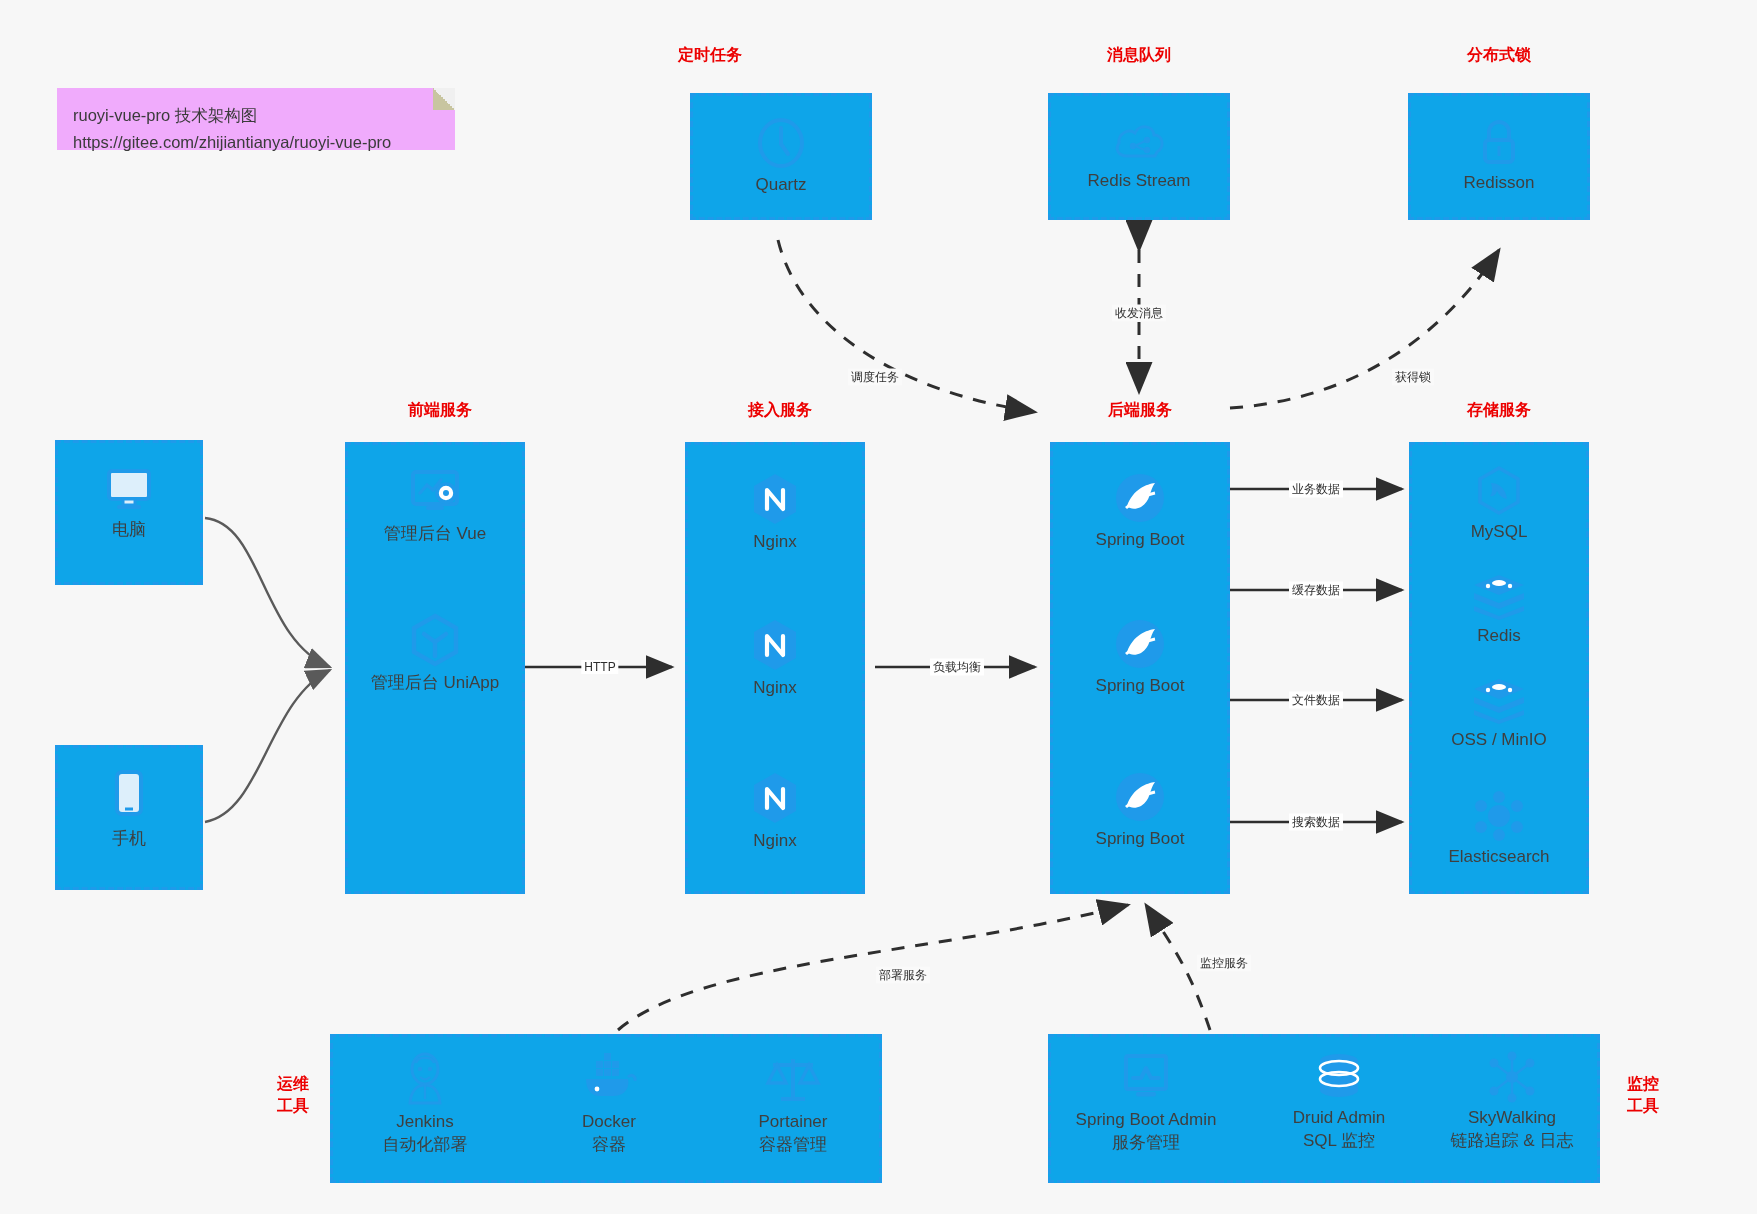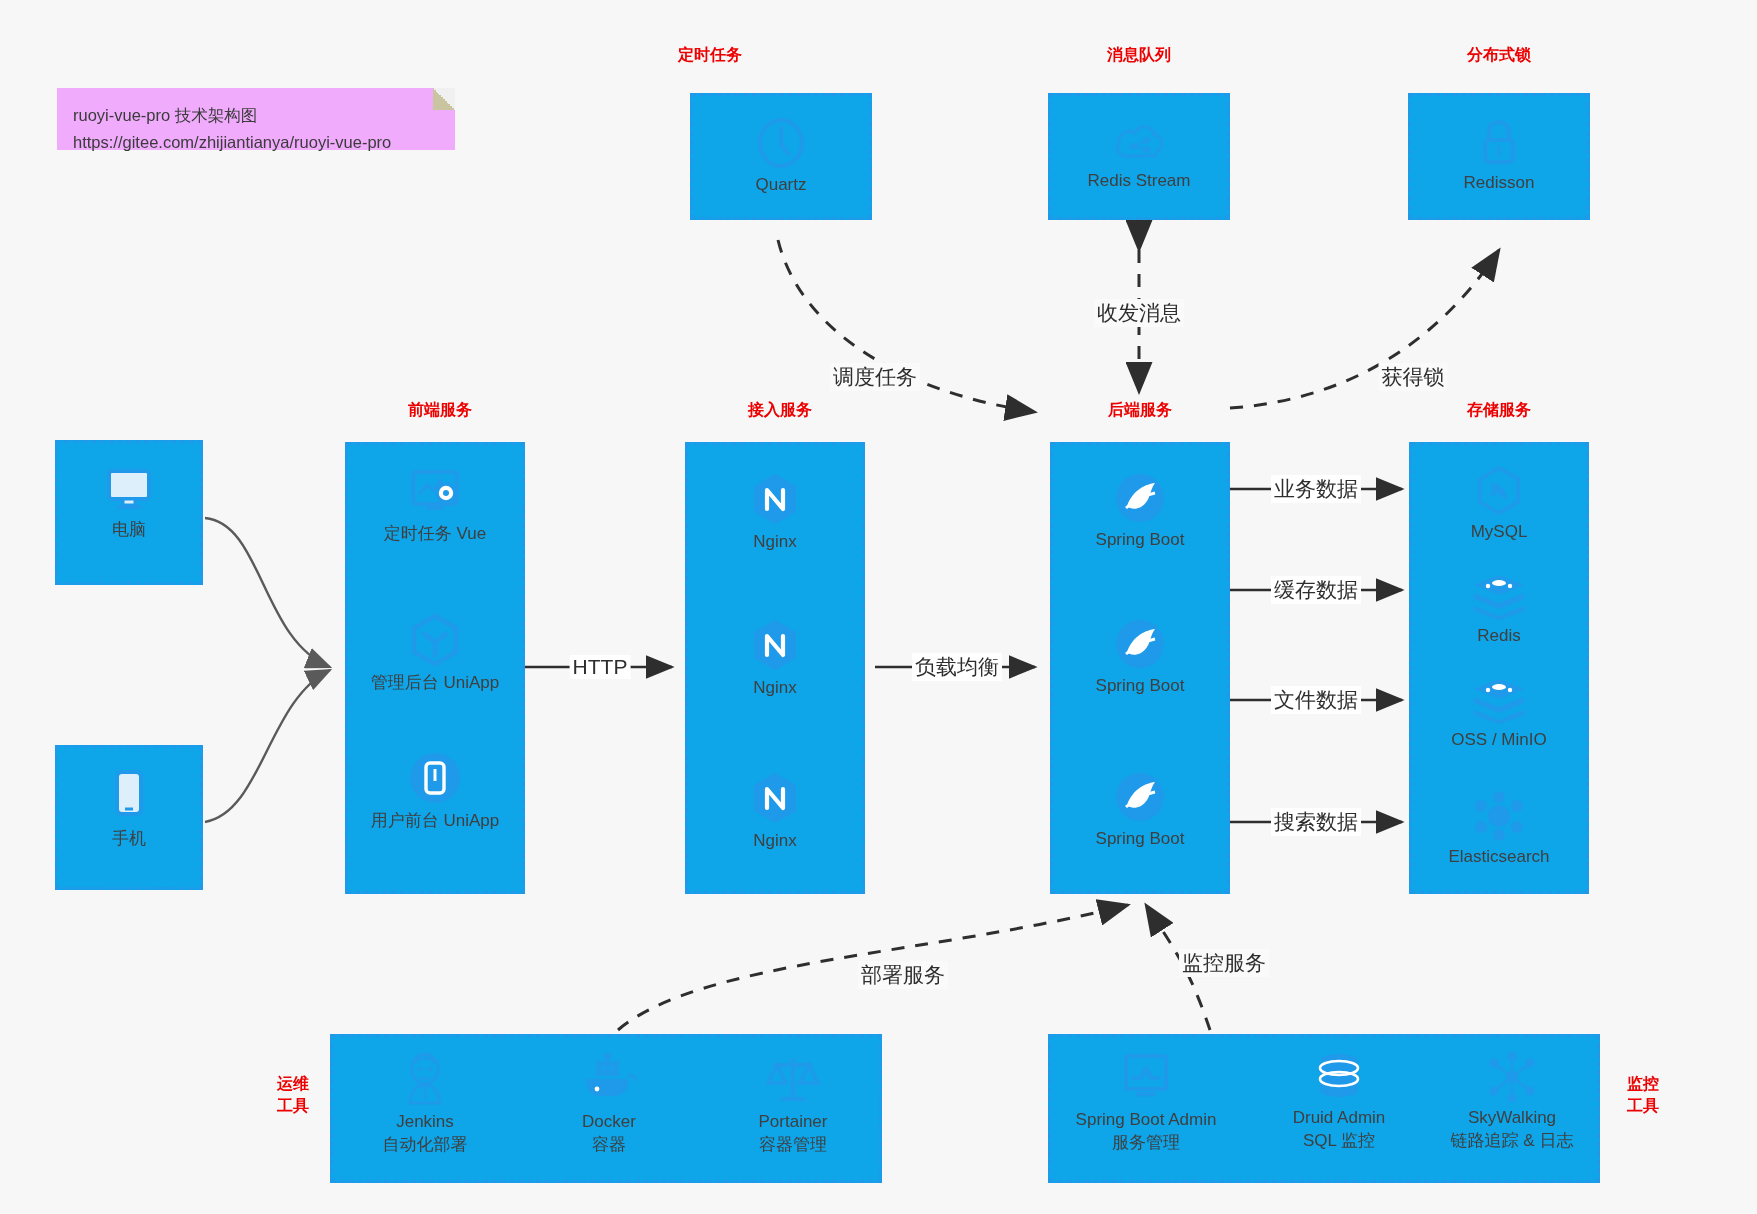--- a/index.html
+++ b/index.html
@@ -40,21 +40,21 @@
   
   .node{position:absolute;width:100%;text-align:center;}
   .node .cap{
     color:#3f3f3f;font-size:17px;line-height:1.35;margin-top:4px;white-space:nowrap;
   }
   .node .cap2{color:#3f3f3f;font-size:17px;line-height:1.35;white-space:nowrap;}
   .ico{display:block;margin:0 auto;}
 
   
   .elabel{
-    position:absolute;font-size:21px;color:#2e2e2e;background:#ffffff;
+    position:absolute;font-size:12px;color:#2e2e2e;background:#ffffff;
     padding:0 3px;white-space:nowrap;transform:translate(-50%,-50%);
   }
   .elabel.plain{background:#fafafa;}
 </style>
 </head>
 <body>
 
 <div id="stage">
 
   <div class="note">
@@ -169,36 +169,28 @@
   <div class="glabel" style="left:345px;top:400px;width:190px;">前端服务</div>
   <div class="gbox" style="left:345px;top:442px;width:180px;height:452px;">
     <div class="node" style="top:22px;">
       <svg class="ico" width="58" height="52" viewBox="0 0 58 52">
         <rect x="7" y="5" width="44" height="32" rx="3" fill="none" stroke="#1f9aea" stroke-width="4"></rect>
         <path d="M14 26 L21 18 L27 23 L35 13" fill="none" stroke="#1f9aea" stroke-width="3.4" stroke-linecap="round"></path>
         <circle cx="40" cy="26" r="9" fill="#ffffff" stroke="#1f9aea" stroke-width="3.6"></circle>
         <circle cx="40" cy="26" r="3" fill="#1f9aea"></circle>
         <rect x="20" y="39" width="18" height="4" rx="2" fill="#1f9aea"></rect>
       </svg>
-      <div class="cap">定时任务 Vue</div>
+      <div class="cap">管理后台 Vue</div>
     </div>
     <div class="node" style="top:167px;">
       <svg class="ico" width="56" height="56" viewBox="0 0 56 56">
         <path d="M28 4 L49 16 L49 40 L28 52 L7 40 L7 16 Z" fill="none" stroke="#1f9aea" stroke-width="4.5"></path>
         <path d="M28 30 L28 44 M28 30 L17 22 M28 30 L39 22" fill="none" stroke="#1f9aea" stroke-width="4.5" stroke-linecap="round"></path>
       </svg>
       <div class="cap">管理后台 UniApp</div>
-    </div>
-    <div class="node" style="top:305px;">
-      <svg class="ico" width="56" height="56" viewBox="0 0 56 56">
-        <circle cx="28" cy="28" r="25" fill="#1f9aea"></circle>
-        <rect x="19" y="13" width="18" height="30" rx="4" fill="none" stroke="#ffffff" stroke-width="3.4"></rect>
-        <line x1="28" y1="19" x2="28" y2="31" stroke="#ffffff" stroke-width="3"></line>
-      </svg>
-      <div class="cap">用户前台 UniApp</div>
     </div>
   </div>
 
   <div class="glabel" style="left:685px;top:400px;width:190px;">接入服务</div>
   <div class="gbox" style="left:685px;top:442px;width:180px;height:452px;">
     <div class="node" style="top:26px;">
       <svg class="ico" width="52" height="56" viewBox="0 0 52 56">
         <path d="M26 3 L47 15 L47 41 L26 53 L5 41 L5 15 Z" fill="#1f9aea"></path>
         <path d="M18 38 L18 19 L34 38 L34 19" fill="none" stroke="#ffffff" stroke-width="4.2" stroke-linejoin="round" stroke-linecap="round"></path>
       </svg>

